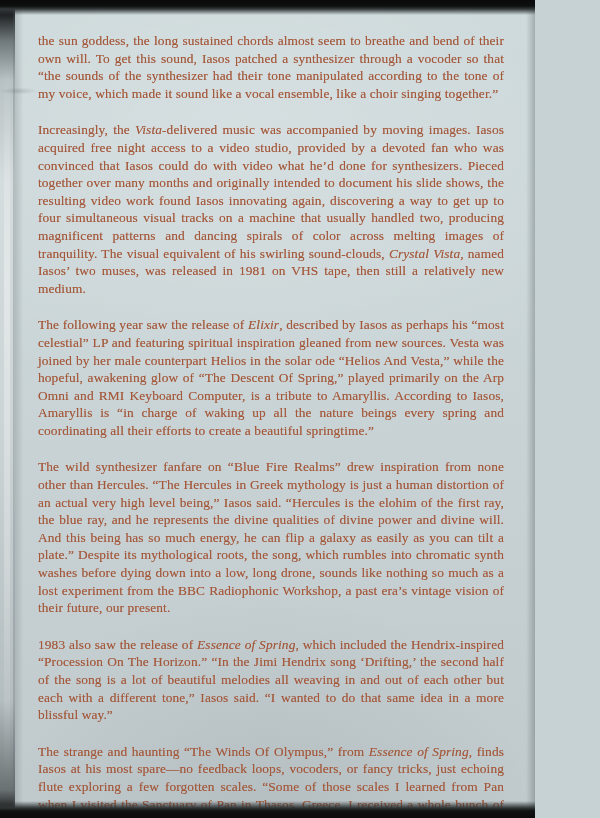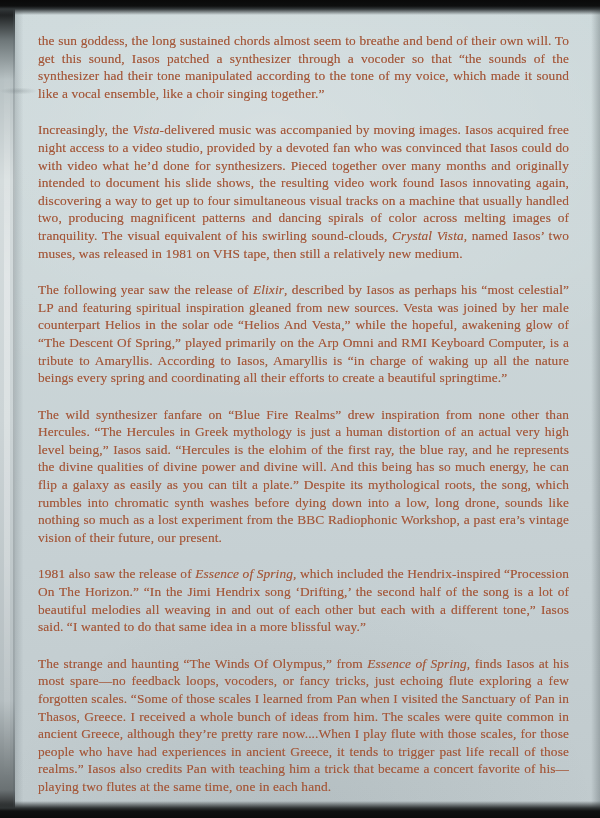--- a/index.html
+++ b/index.html
@@ -1,21 +1,21 @@
 <!DOCTYPE html>
 <html><head>
 <meta charset="utf-8">
 <style>
   html, body { margin: 0; padding: 0; }
   body {
     width: 600px; height: 818px; overflow: hidden;
     background: #c7d2d5;
     font-family: "Liberation Serif", "DejaVu Serif", serif;
   }
-  .photo { position: relative; width: 600px; height: 818px; }
+  .photo { position: relative; width: 535px; height: 818px; }
 
   .page-bg {
     position: absolute; inset: 0;
     background:
       radial-gradient(ellipse 130% 55% at 45% 16%, rgba(255,255,255,0.20), rgba(255,255,255,0) 62%),
       radial-gradient(ellipse 90% 50% at 50% 100%, rgba(70,80,84,0.10), rgba(70,80,84,0) 55%),
       linear-gradient(178deg, #ccd8da 0%, #cbd6d8 35%, #c7d1d4 62%, #c0cacd 100%);
   }
 
   
@@ -75,17 +75,17 @@
   <div class="edge-left-highlight"></div>
   <div class="crease-left"></div>
   <div class="crease-mid"></div>
   <div class="edge-right"></div>
   <div class="bar-top"></div>
   <div class="content">
       <p><span>the sun goddess, the long sustained chords almost seem to breathe and bend of their own will. To get this sound, Iasos patched a synthesizer through a vocoder so that “the sounds of the synthesizer had their tone manipulated according to the tone of my voice, which made it sound like a vocal ensemble, like a choir singing together.”</span></p>
       <p><span>Increasingly, the </span><em>Vista</em><span>-delivered music was accompanied by moving images. Iasos acquired free night access to a video studio, provided by a devoted fan who was convinced that Iasos could do with video what he’d done for synthesizers. Pieced together over many months and originally intended to document his slide shows, the resulting video work found Iasos innovating again, discovering a way to get up to four simultaneous visual tracks on a machine that usually handled two, producing magnificent patterns and dancing spirals of color across melting images of tranquility. The visual equivalent of his swirling sound-clouds, </span><em>Crystal Vista</em><span>, named Iasos’ two muses, was released in 1981 on VHS tape, then still a relatively new medium.</span></p>
       <p><span>The following year saw the release of </span><em>Elixir</em><span>, described by Iasos as perhaps his “most celestial” LP and featuring spiritual inspiration gleaned from new sources. Vesta was joined by her male counterpart Helios in the solar ode “Helios And Vesta,” while the hopeful, awakening glow of “The Descent Of Spring,” played primarily on the Arp Omni and RMI Keyboard Computer, is a tribute to Amaryllis. According to Iasos, Amaryllis is “in charge of waking up all the nature beings every spring and coordinating all their efforts to create a beautiful springtime.”</span></p>
       <p><span>The wild synthesizer fanfare on “Blue Fire Realms” drew inspiration from none other than Hercules. “The Hercules in Greek mythology is just a human distortion of an actual very high level being,” Iasos said. “Hercules is the elohim of the first ray, the blue ray, and he represents the divine qualities of divine power and divine will. And this being has so much energy, he can flip a galaxy as easily as you can tilt a plate.” Despite its mythological roots, the song, which rumbles into chromatic synth washes before dying down into a low, long drone, sounds like nothing so much as a lost experiment from the BBC Radiophonic Workshop, a past era’s vintage vision of their future, our present.</span></p>
-      <p><span>1981 also saw the release of </span><em>Essence of Spring</em><span>, which included the Hendrix-inspired “Procession On The Horizon.” “In the Jimi Hendrix song ‘Drifting,’ the second half of the song is a lot of beautiful melodies all weaving in and out of each other but each with a different tone,” Iasos said. “I wanted to do that same idea in a more blissful way.”</span></p>
+      <p><span>1983 also saw the release of </span><em>Essence of Spring</em><span>, which included the Hendrix-inspired “Procession On The Horizon.” “In the Jimi Hendrix song ‘Drifting,’ the second half of the song is a lot of beautiful melodies all weaving in and out of each other but each with a different tone,” Iasos said. “I wanted to do that same idea in a more blissful way.”</span></p>
       <p><span>The strange and haunting “The Winds Of Olympus,” from </span><em>Essence of Spring</em><span>, finds Iasos at his most spare—no feedback loops, vocoders, or fancy tricks, just echoing flute exploring a few forgotten scales. “Some of those scales I learned from Pan when I visited the Sanctuary of Pan in Thasos, Greece. I received a whole bunch of ideas from him. The scales were quite common in ancient Greece, although they’re pretty rare now....When I play flute with those scales, for those people who have had experiences in ancient Greece, it tends to trigger past life recall of those realms.” Iasos also credits Pan with teaching him a trick that became a concert favorite of his—playing two flutes at the same time, one in each hand.</span></p>
     </div>
   <div class="bar-bottom"></div>
 </div>
 
 </body></html>

